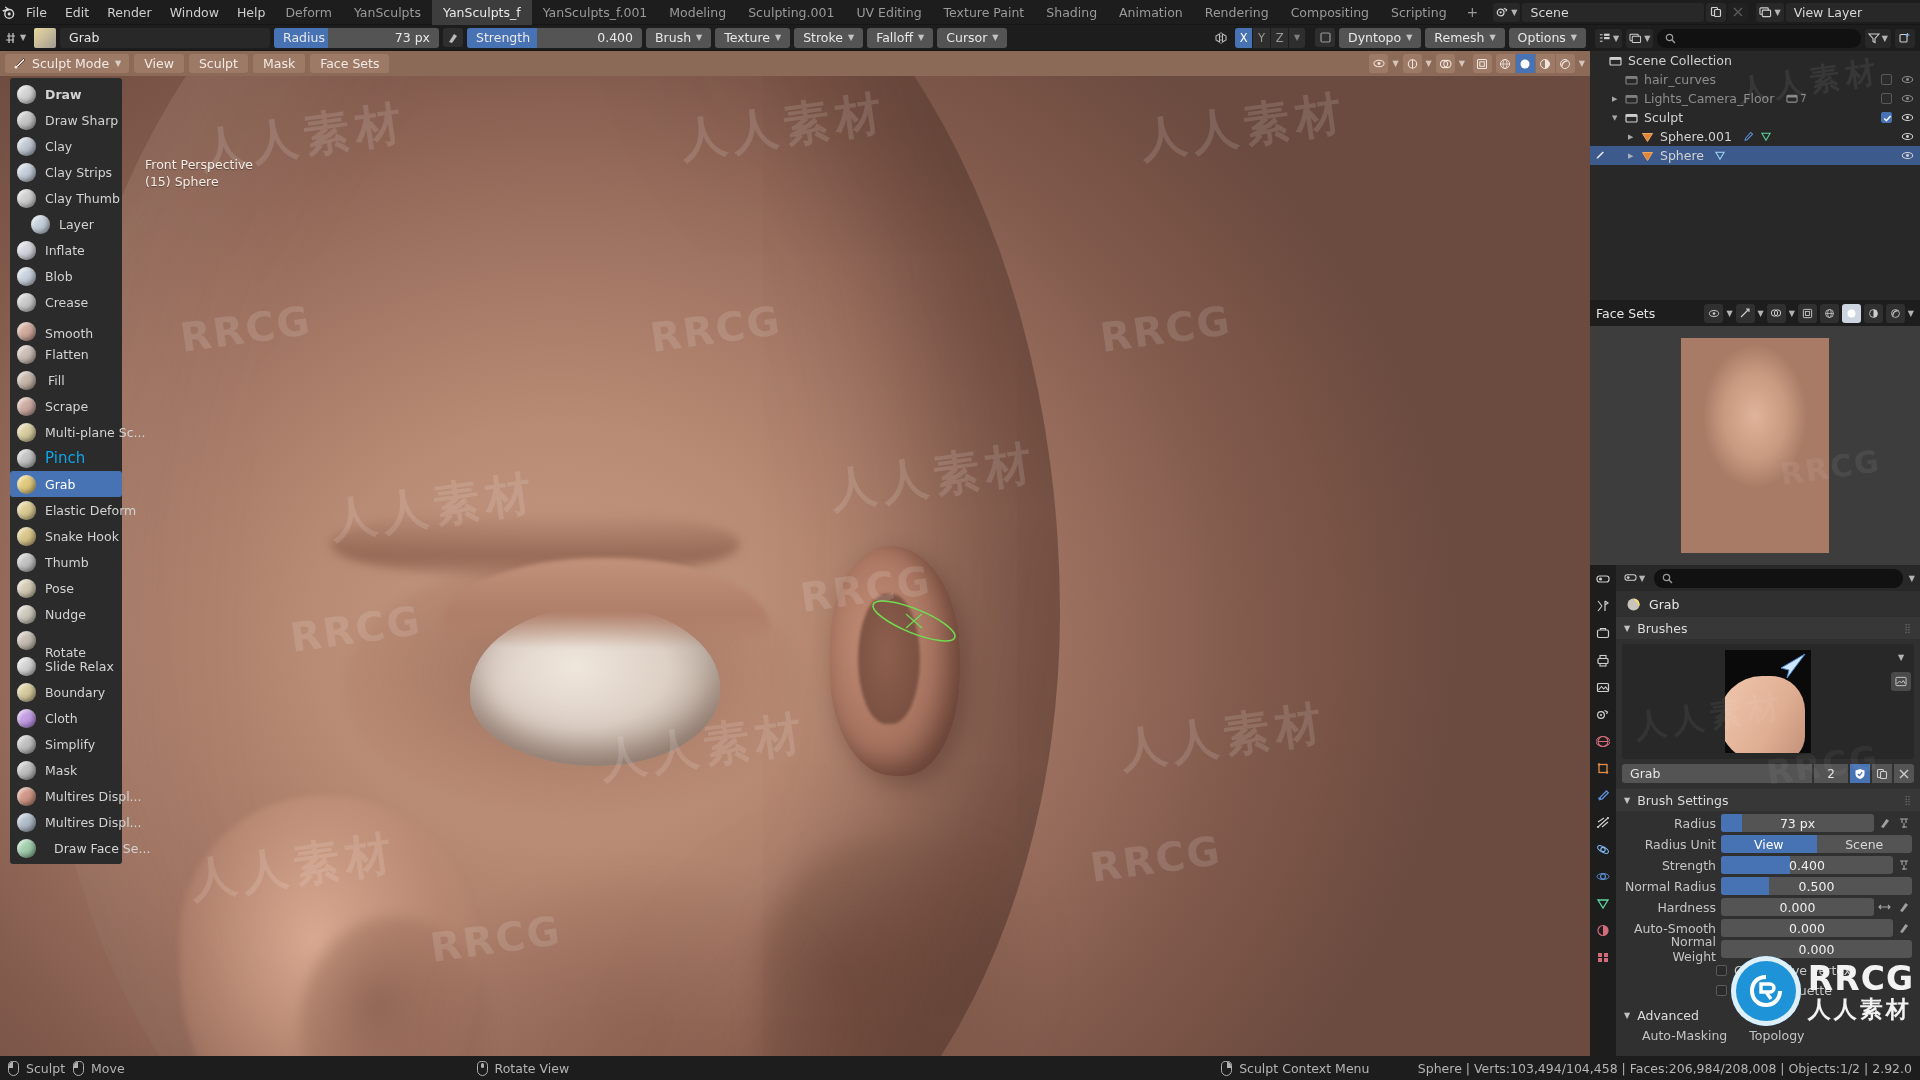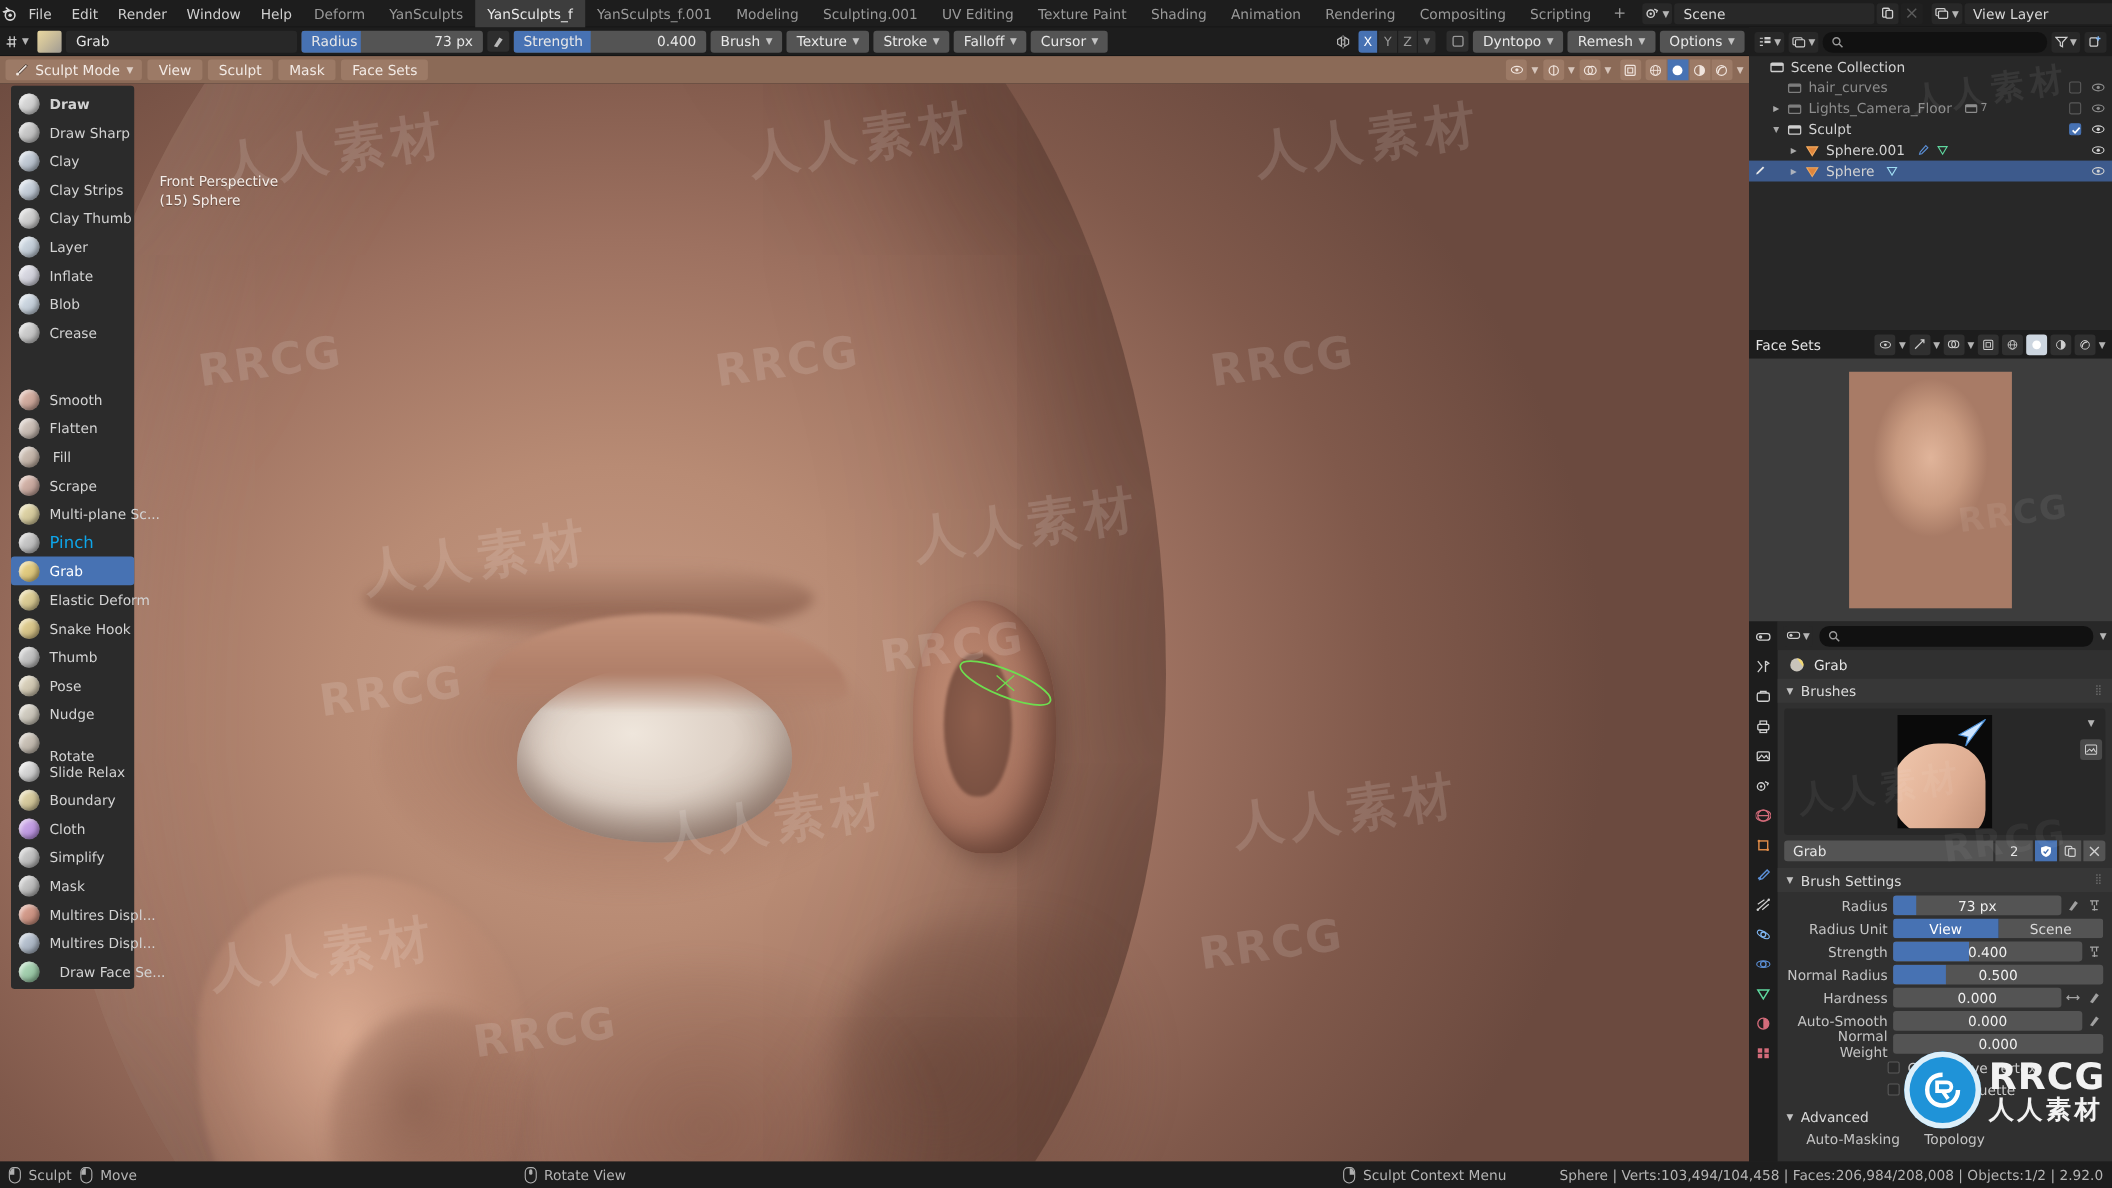--- a/index.html
+++ b/index.html
@@ -583,37 +583,37 @@
         <span style="font-size: 12.5px; color: rgb(211, 211, 211); white-space: nowrap;">Clay</span>
       </div>
       <div class="tb-row" style="height: 26px; display: flex; align-items: center; gap: 9px; padding-left: 7px; border-radius: 3px;">
         <span style="width: 19px; height: 19px; border-radius: 50%; flex: 0 0 19px; background: linear-gradient(135deg, rgb(228, 236, 245), rgb(159, 169, 182)); box-shadow: rgba(0, 0, 0, 0.35) -2px -2px 4px inset, rgba(255, 255, 255, 0.45) 2px 2px 3px inset;"></span>
         <span style="font-size: 12.5px; color: rgb(211, 211, 211); white-space: nowrap;">Clay Strips</span>
       </div>
       <div class="tb-row" style="height: 26px; display: flex; align-items: center; gap: 9px; padding-left: 7px; border-radius: 3px;">
         <span style="width: 19px; height: 19px; border-radius: 50%; flex: 0 0 19px; background: linear-gradient(135deg, rgb(230, 230, 230), rgb(178, 178, 178)); box-shadow: rgba(0, 0, 0, 0.35) -2px -2px 4px inset, rgba(255, 255, 255, 0.45) 2px 2px 3px inset;"></span>
         <span style="font-size: 12.5px; color: rgb(211, 211, 211); white-space: nowrap;">Clay Thumb</span>
       </div>
-      <div class="tb-row" style="height: 26px; display: flex; align-items: center; gap: 9px; padding-left: 7px; border-radius: 3px;">
+      <div class="tb-row" style="height: 26px; display: flex; align-items: center; gap: 9px; padding-left: 21px; border-radius: 3px;">
         <span style="width: 19px; height: 19px; border-radius: 50%; flex: 0 0 19px; background: linear-gradient(135deg, rgb(223, 233, 242), rgb(166, 176, 187)); box-shadow: rgba(0, 0, 0, 0.35) -2px -2px 4px inset, rgba(255, 255, 255, 0.45) 2px 2px 3px inset;"></span>
         <span style="font-size: 12.5px; color: rgb(211, 211, 211); white-space: nowrap;">Layer</span>
       </div>
       <div class="tb-row" style="height: 26px; display: flex; align-items: center; gap: 9px; padding-left: 7px; border-radius: 3px;">
         <span style="width: 19px; height: 19px; border-radius: 50%; flex: 0 0 19px; background: linear-gradient(135deg, rgb(234, 234, 242), rgb(185, 185, 196)); box-shadow: rgba(0, 0, 0, 0.35) -2px -2px 4px inset, rgba(255, 255, 255, 0.45) 2px 2px 3px inset;"></span>
         <span style="font-size: 12.5px; color: rgb(211, 211, 211); white-space: nowrap;">Inflate</span>
       </div>
       <div class="tb-row" style="height: 26px; display: flex; align-items: center; gap: 9px; padding-left: 7px; border-radius: 3px;">
         <span style="width: 19px; height: 19px; border-radius: 50%; flex: 0 0 19px; background: linear-gradient(135deg, rgb(227, 236, 245), rgb(168, 179, 191)); box-shadow: rgba(0, 0, 0, 0.35) -2px -2px 4px inset, rgba(255, 255, 255, 0.45) 2px 2px 3px inset;"></span>
         <span style="font-size: 12.5px; color: rgb(211, 211, 211); white-space: nowrap;">Blob</span>
       </div>
       <div class="tb-row" style="height: 26px; display: flex; align-items: center; gap: 9px; padding-left: 7px; border-radius: 3px;">
         <span style="width: 19px; height: 19px; border-radius: 50%; flex: 0 0 19px; background: linear-gradient(135deg, rgb(224, 224, 224), rgb(174, 174, 174)); box-shadow: rgba(0, 0, 0, 0.35) -2px -2px 4px inset, rgba(255, 255, 255, 0.45) 2px 2px 3px inset;"></span>
         <span style="font-size: 12.5px; color: rgb(211, 211, 211); white-space: nowrap;">Crease</span>
       </div>
-      <div class="tb-row" style="height: 26px; display: flex; align-items: center; gap: 9px; padding-left: 7px; border-radius: 3px; margin-top: 35px;">
+      <div class="tb-row" style="height: 26px; display: flex; align-items: flex-end; gap: 9px; padding-left: 7px; border-radius: 3px;">
         <span style="width: 19px; height: 19px; border-radius: 50%; flex: 0 0 19px; background: linear-gradient(135deg, rgb(233, 195, 181), rgb(176, 141, 130)); box-shadow: rgba(0, 0, 0, 0.35) -2px -2px 4px inset, rgba(255, 255, 255, 0.45) 2px 2px 3px inset;"></span>
         <span style="font-size: 12.5px; color: rgb(211, 211, 211); white-space: nowrap;">Smooth</span>
       </div>
       <div class="tb-row" style="height: 26px; display: flex; align-items: center; gap: 9px; padding-left: 7px; border-radius: 3px;">
         <span style="width: 19px; height: 19px; border-radius: 50%; flex: 0 0 19px; background: linear-gradient(135deg, rgb(227, 215, 207), rgb(171, 159, 151)); box-shadow: rgba(0, 0, 0, 0.35) -2px -2px 4px inset, rgba(255, 255, 255, 0.45) 2px 2px 3px inset;"></span>
         <span style="font-size: 12.5px; color: rgb(211, 211, 211); white-space: nowrap;">Flatten</span>
       </div>
       <div class="tb-row" style="height: 26px; display: flex; align-items: center; gap: 12px; padding-left: 7px; border-radius: 3px;">
         <span style="width: 19px; height: 19px; border-radius: 50%; flex: 0 0 19px; background: linear-gradient(135deg, rgb(221, 209, 199), rgb(168, 151, 139)); box-shadow: rgba(0, 0, 0, 0.35) -2px -2px 4px inset, rgba(255, 255, 255, 0.45) 2px 2px 3px inset;"></span>
         <span style="font-size: 12.5px; color: rgb(211, 211, 211); white-space: nowrap;">Fill</span>

